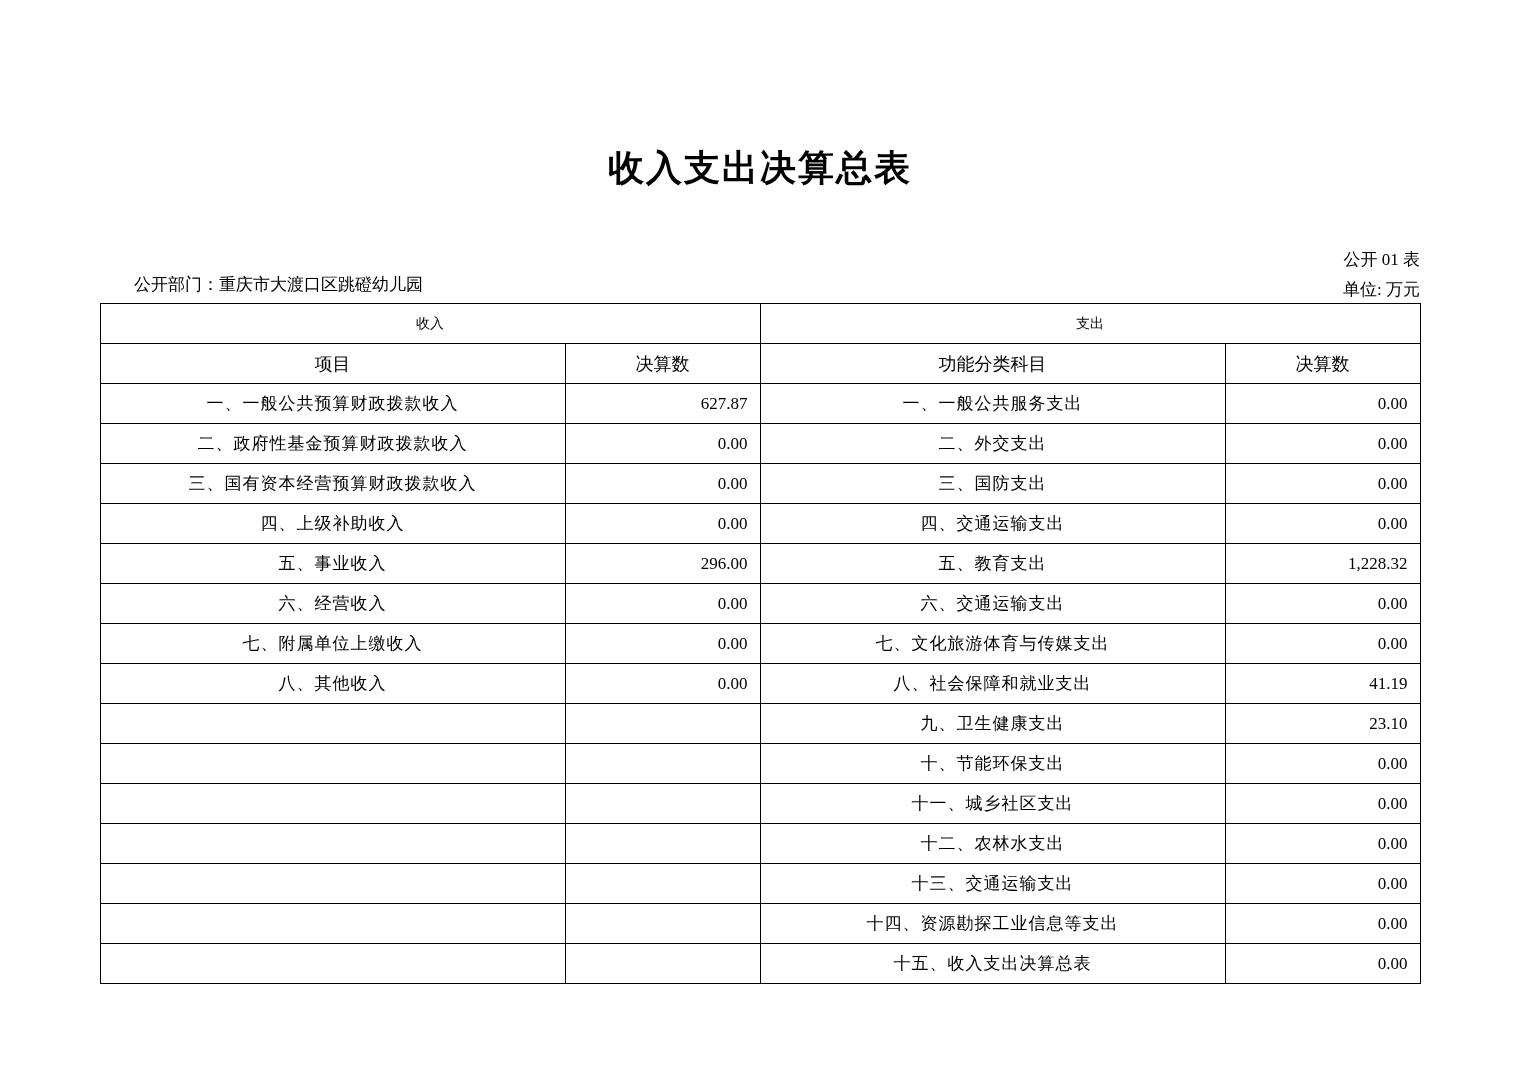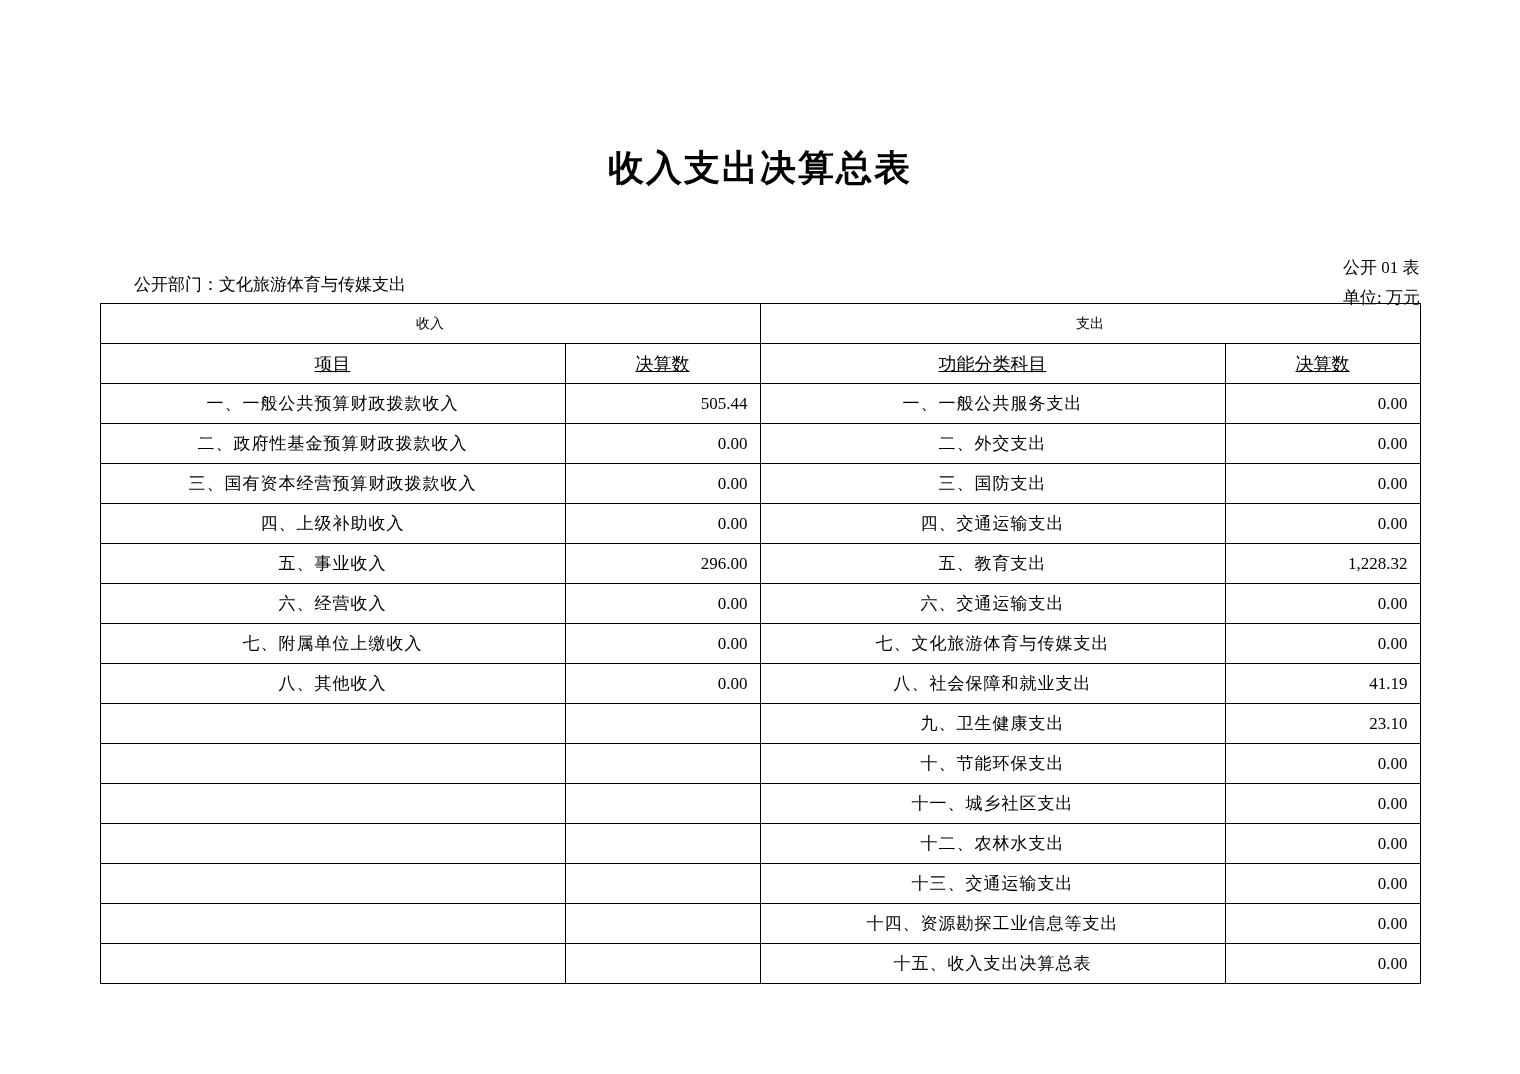--- a/index.html
+++ b/index.html
@@ -41,22 +41,22 @@
   .meta-left {
     position: absolute;
     left: 34px;
     top: 28px;
     font-size: 17px;
     white-space: nowrap;
   }
   .meta-right {
     position: absolute;
     right: 0px;
-    top: 8px;
-    text-align: left;
+    top: 0px;
+    text-align: right;
     font-size: 17px;
     line-height: 30px;
   }
   table.main {
     width: 1320px;
     margin: 0 auto;
     border-collapse: collapse;
     table-layout: fixed;
     font-size: 17px;
   }
@@ -74,42 +74,41 @@
 
   .group-head {
     text-align: center;
     font-size: 14px;
     height: 42px;
   }
   .sub-head {
     text-align: center;
     font-size: 18px;
     height: 42px;
-    text-decoration: underline;
   }
   .label-cell {
     text-align: center;
     letter-spacing: 1px;
   }
   .num-cell {
     text-align: right;
   }
   .empty-cell {
     height: 39px;
   }
 </style>
 </head>
 <body>
 
 <div class="page">
 
   <h1 class="doc-title">收入支出决算总表</h1>
 
   <div class="meta-row">
-    <div class="meta-left">公开部门：文化旅游体育与传媒支出</div>
+    <div class="meta-left">公开部门：重庆市大渡口区跳磴幼儿园</div>
     <div class="meta-right">
       <div>公开 01 表</div>
       <div>单位: 万元</div>
     </div>
   </div>
 
   <table class="main">
     <colgroup>
       <col class="col-a">
         <col class="col-b">
@@ -124,21 +123,21 @@
       <tr>
         <th class="sub-head">项目</th>
         <th class="sub-head">决算数</th>
         <th class="sub-head">功能分类科目</th>
         <th class="sub-head">决算数</th>
       </tr>
     </thead>
     <tbody id="table-body">
         <tr>
           <td class="label-cell">一、一般公共预算财政拨款收入</td>
-          <td class="num-cell">505.44</td>
+          <td class="num-cell">627.87</td>
           <td class="label-cell">一、一般公共服务支出</td>
           <td class="num-cell">0.00</td>
         </tr>
         <tr>
           <td class="label-cell">二、政府性基金预算财政拨款收入</td>
           <td class="num-cell">0.00</td>
           <td class="label-cell">二、外交支出</td>
           <td class="num-cell">0.00</td>
         </tr>
         <tr>

